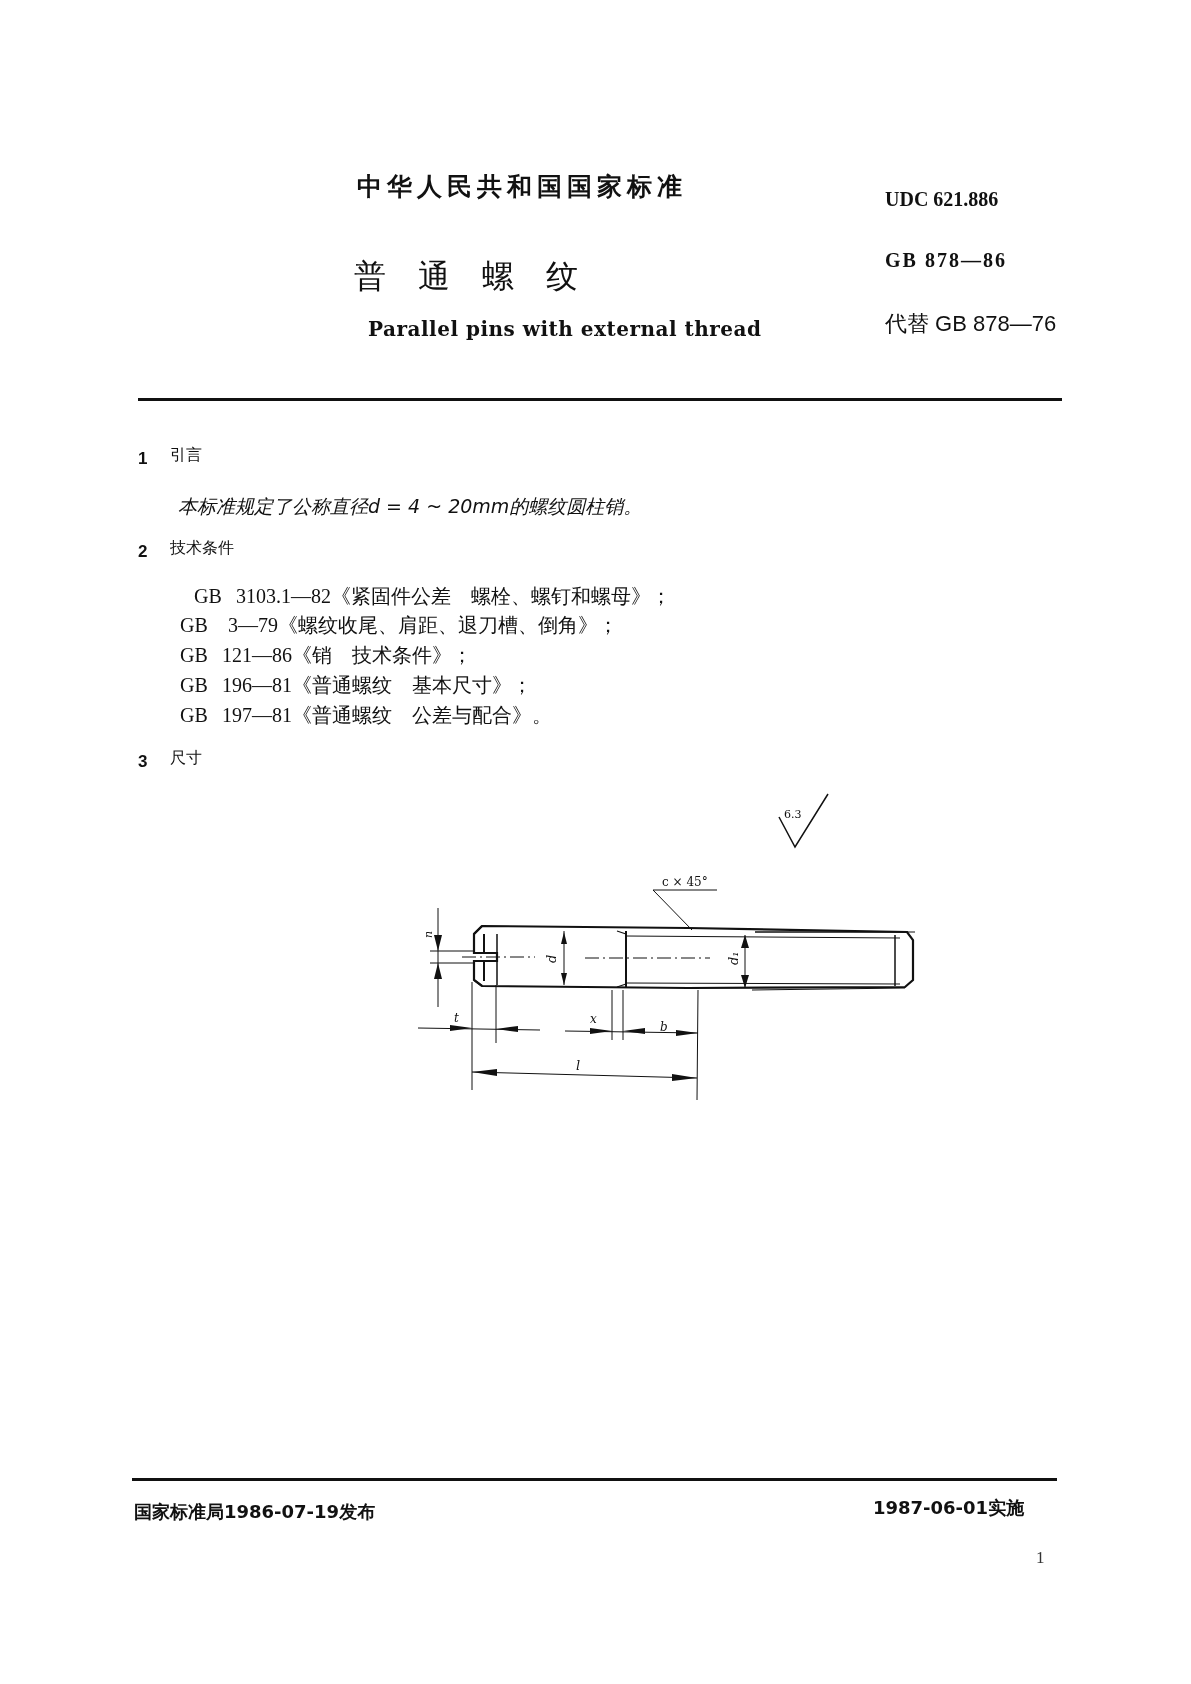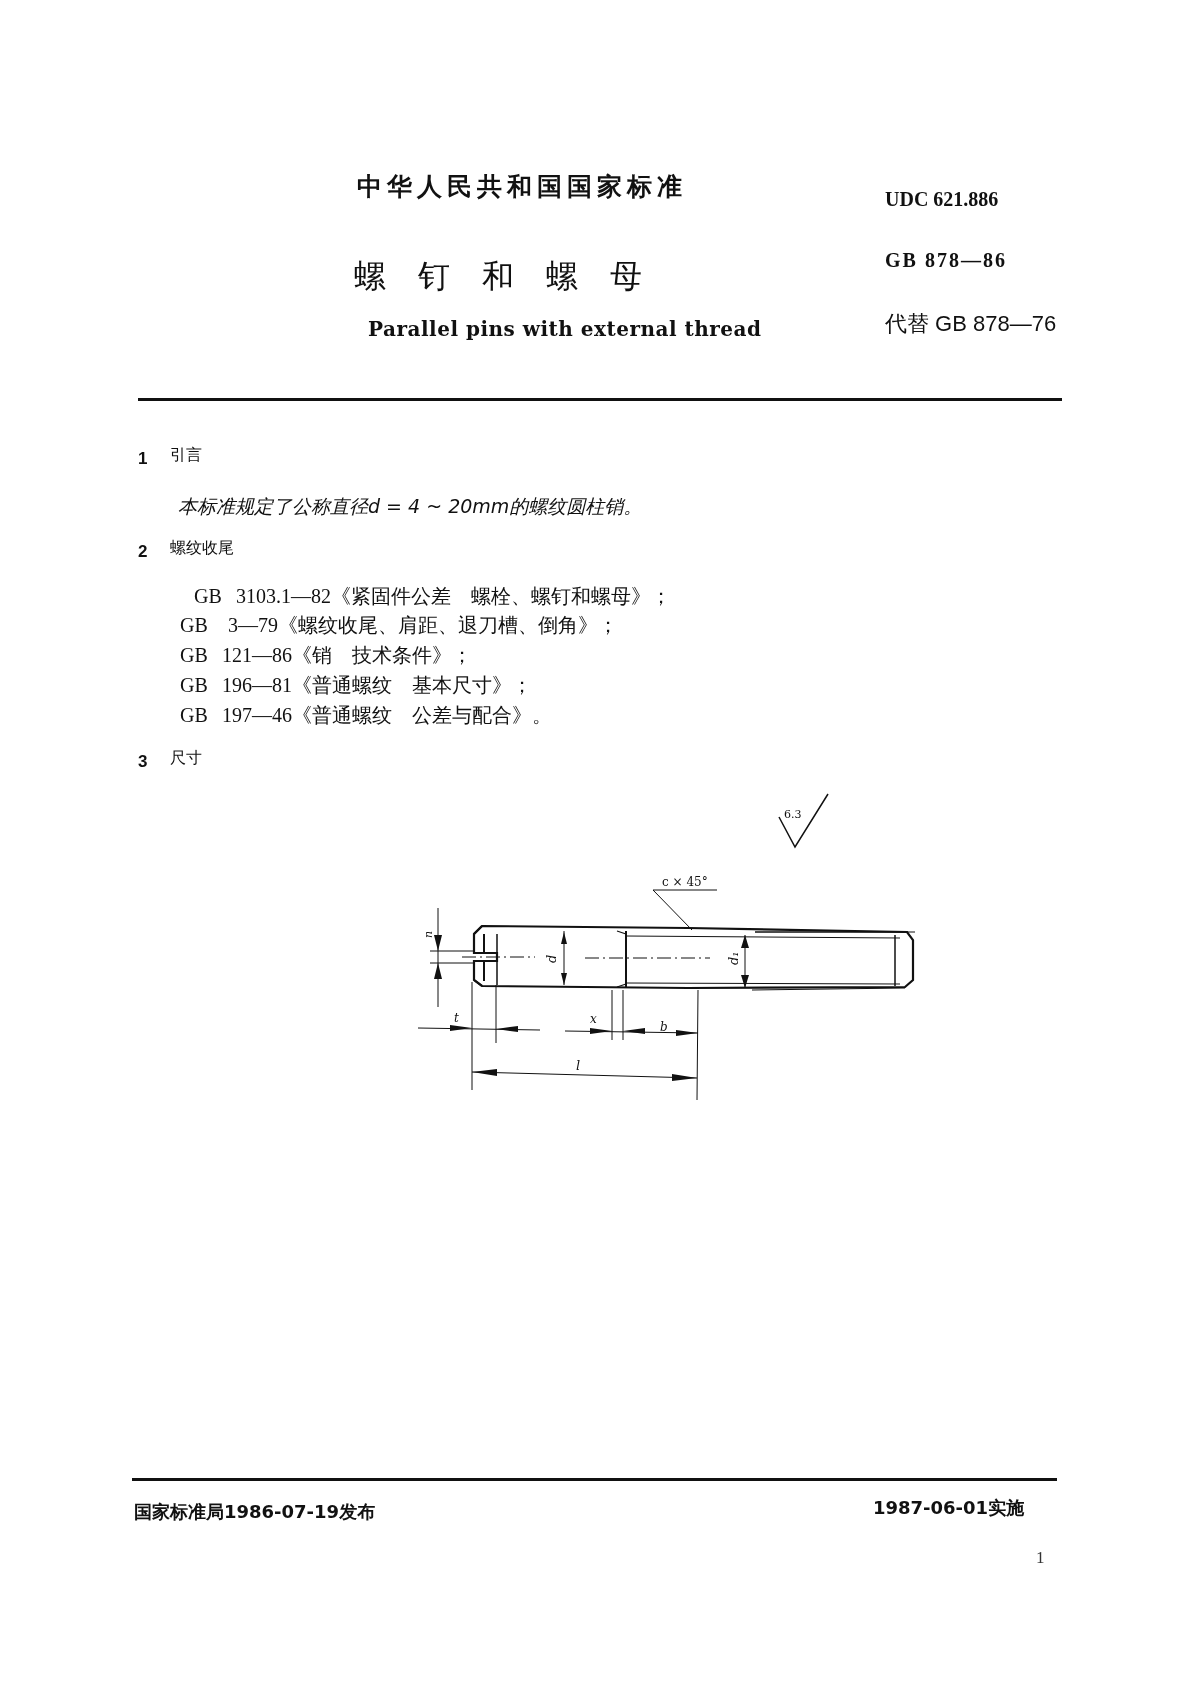--- a/index.html
+++ b/index.html
@@ -19,48 +19,48 @@
   .ref-line .gb { display: inline-block; width: 42px; }
   .rule-bottom { left: 132px; top: 1478px; width: 925px; height: 3px; background: #111; }
   .foot { font-weight: bold; font-size: 18px; }
   .pageno { left: 1036px; top: 1548px; font-family: "Liberation Serif", serif; font-size: 17px; color: #333; }
   svg text { font-family: "DejaVu Serif", serif; }
 </style>
 </head>
 <body>
 
 <div class="abs hdr-cn">中华人民共和国国家标准</div>
-<div class="abs title-cn">螺钉和螺母</div>
+<div class="abs title-cn">普通螺纹</div>
 <div class="abs title-en">Parallel pins with external thread</div>
 <div class="abs udc">UDC 621.886</div>
 <div class="abs gbno">GB 878—86</div>
 <div class="abs replace">代替 GB 878—76</div>
 <div class="abs rule-top"></div>
 
 <div class="abs sec-num" style="left:138px;top:449px;">1</div>
 <div class="abs sec-title" style="left:170px;top:445px;">引言</div>
 <div class="abs body-text" style="left:178px;top:494px;">本标准规定了公称直径d = 4 ~ 20mm的螺纹圆柱销。</div>
 
 <div class="abs sec-num" style="left:138px;top:542px;">2</div>
-<div class="abs sec-title" style="left:170px;top:538px;">螺纹收尾</div>
+<div class="abs sec-title" style="left:170px;top:538px;">技术条件</div>
 
 <div class="abs ref-line" style="left:194px;top:583px;">
   <span class="gb">GB</span><span>3103.1—82《紧固件公差　螺栓、螺钉和螺母》；</span>
 </div>
 <div class="abs ref-line" style="left:180px;top:612px;">
   <span class="gb">GB</span><span style="padding-left:6px">3—79《螺纹收尾、肩距、退刀槽、倒角》；</span>
 </div>
 <div class="abs ref-line" style="left:180px;top:642px;">
   <span class="gb">GB</span><span>121—86《销　技术条件》；</span>
 </div>
 <div class="abs ref-line" style="left:180px;top:672px;">
   <span class="gb">GB</span><span>196—81《普通螺纹　基本尺寸》；</span>
 </div>
 <div class="abs ref-line" style="left:180px;top:702px;">
-  <span class="gb">GB</span><span>197—46《普通螺纹　公差与配合》。</span>
+  <span class="gb">GB</span><span>197—81《普通螺纹　公差与配合》。</span>
 </div>
 
 <div class="abs sec-num" style="left:138px;top:752px;">3</div>
 <div class="abs sec-title" style="left:170px;top:748px;">尺寸</div>
 
 <svg class="abs" style="left:0;top:0;" width="1191" height="1684">
   <g stroke="#111" fill="none" stroke-width="2">
 
     <g>
       <polyline points="779,817 795,847 828,794" stroke-width="1.5"></polyline>

